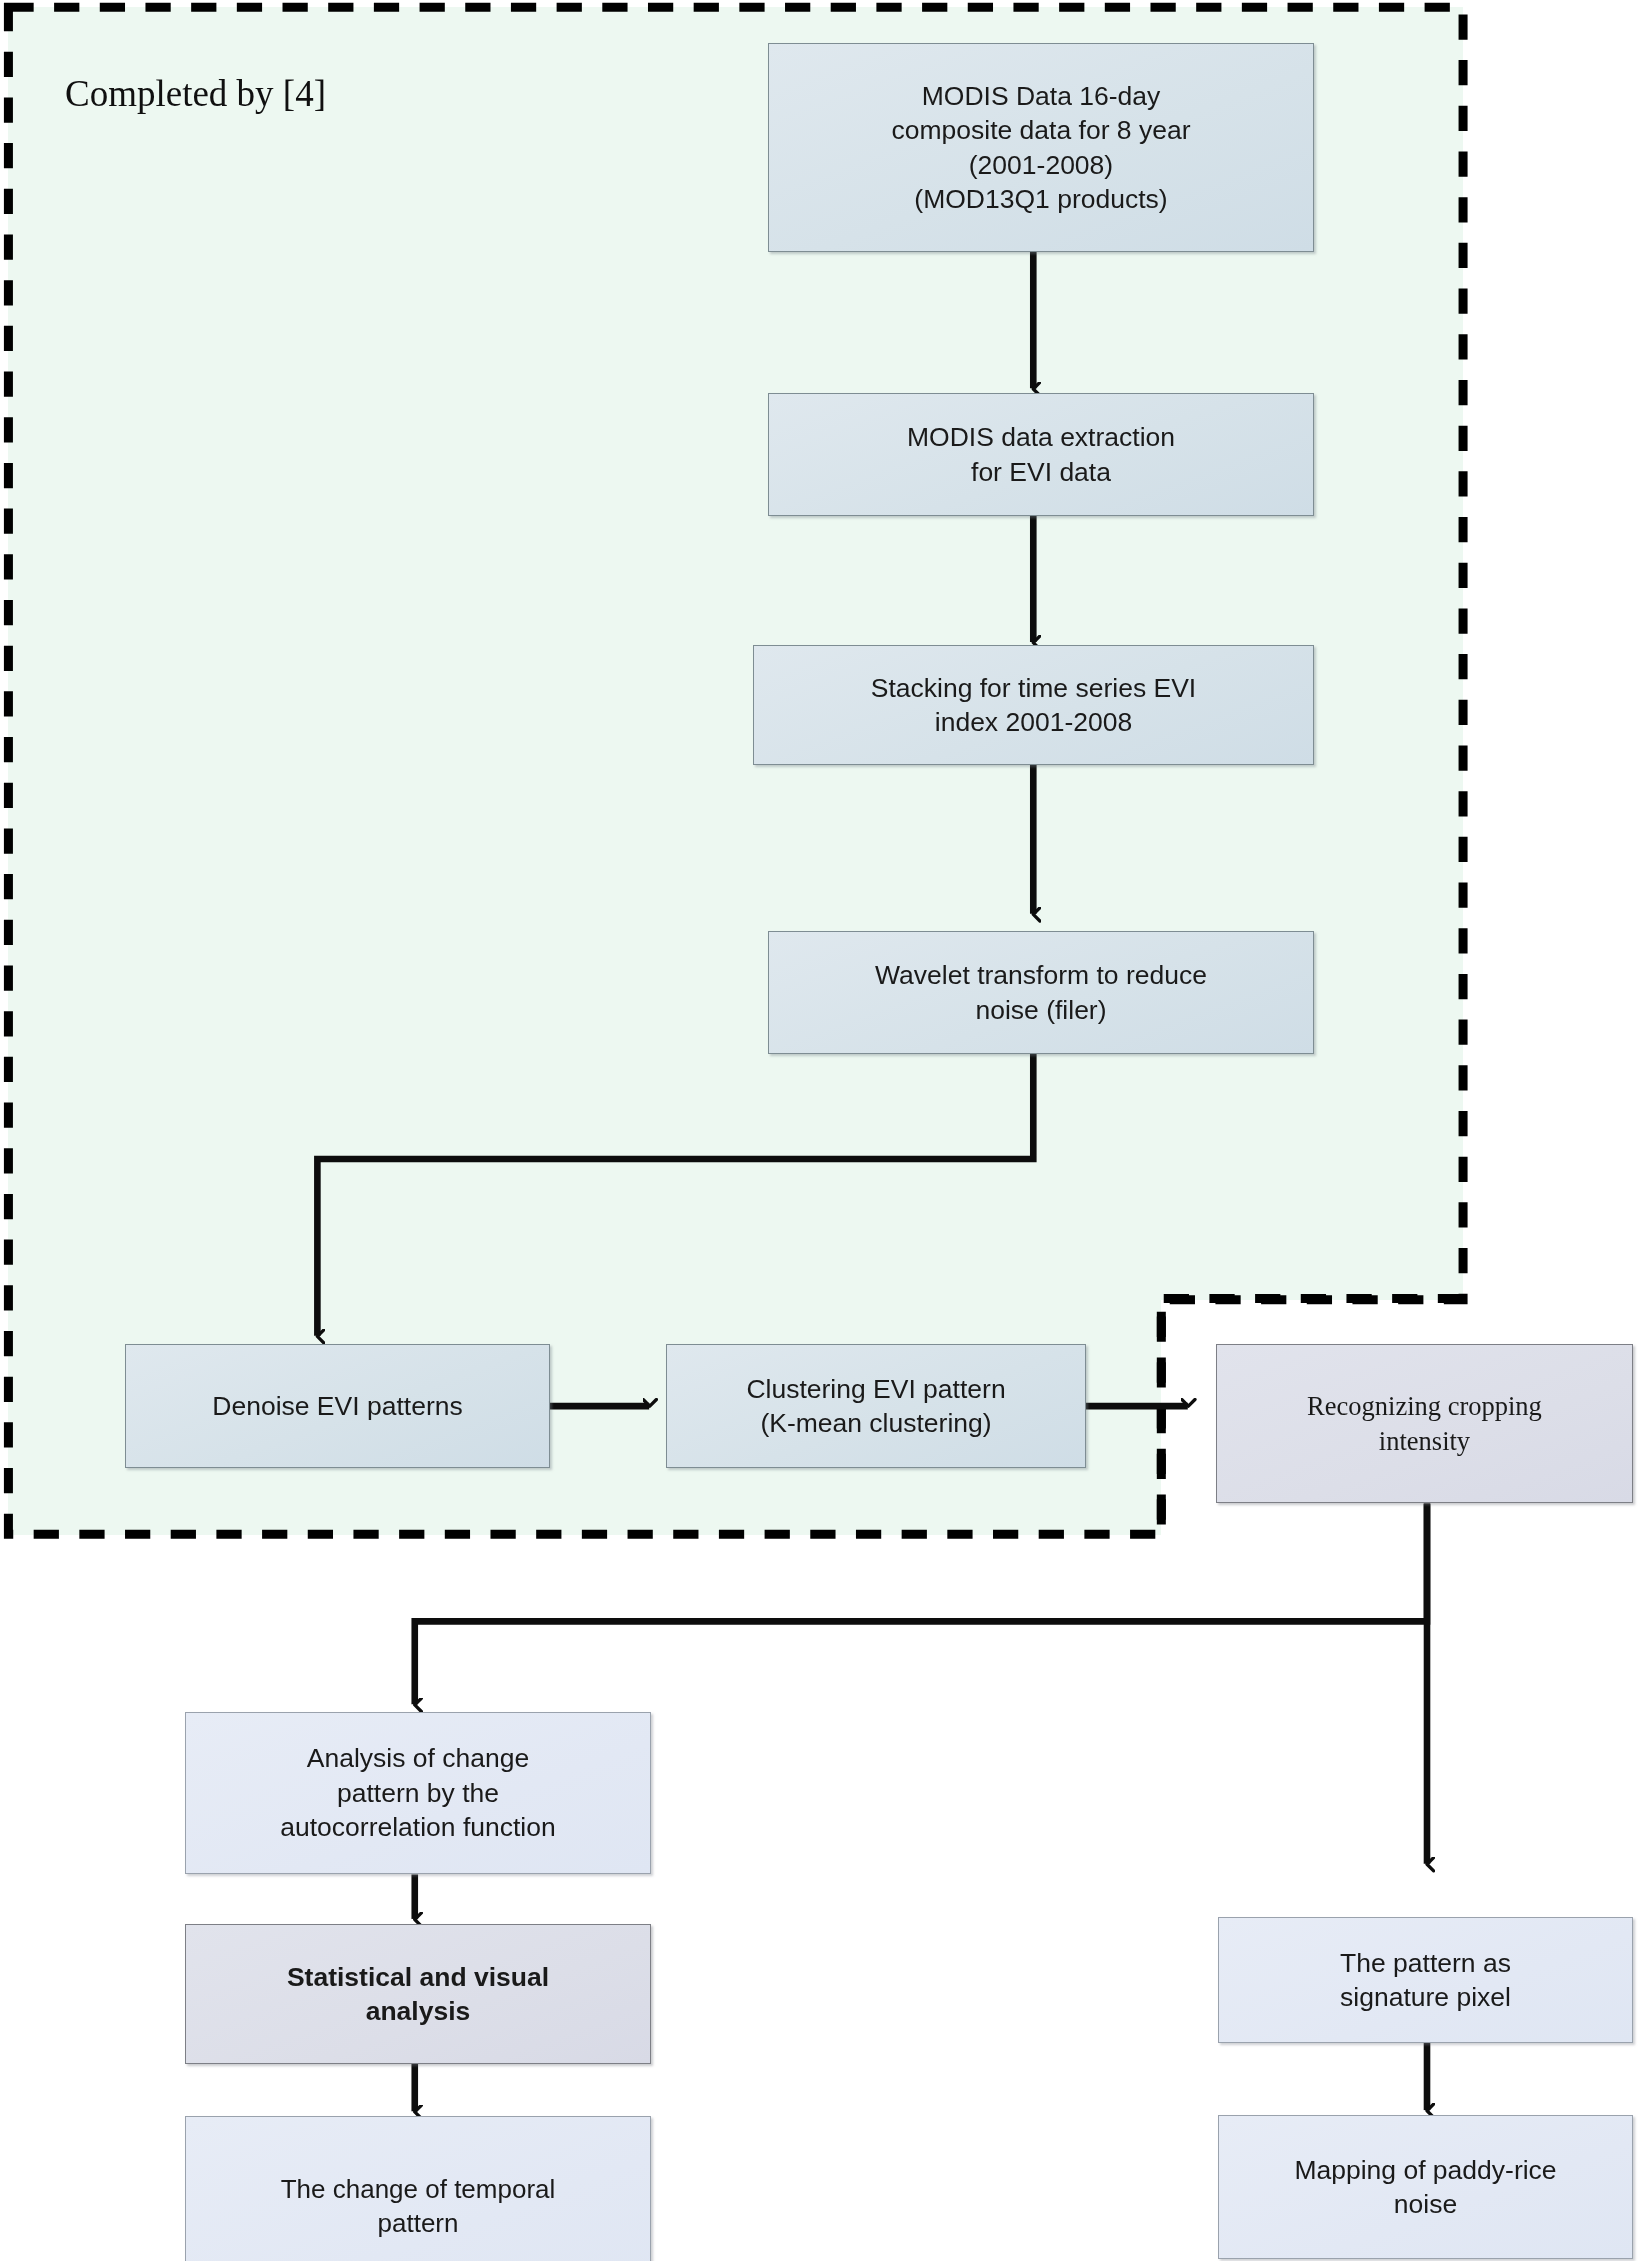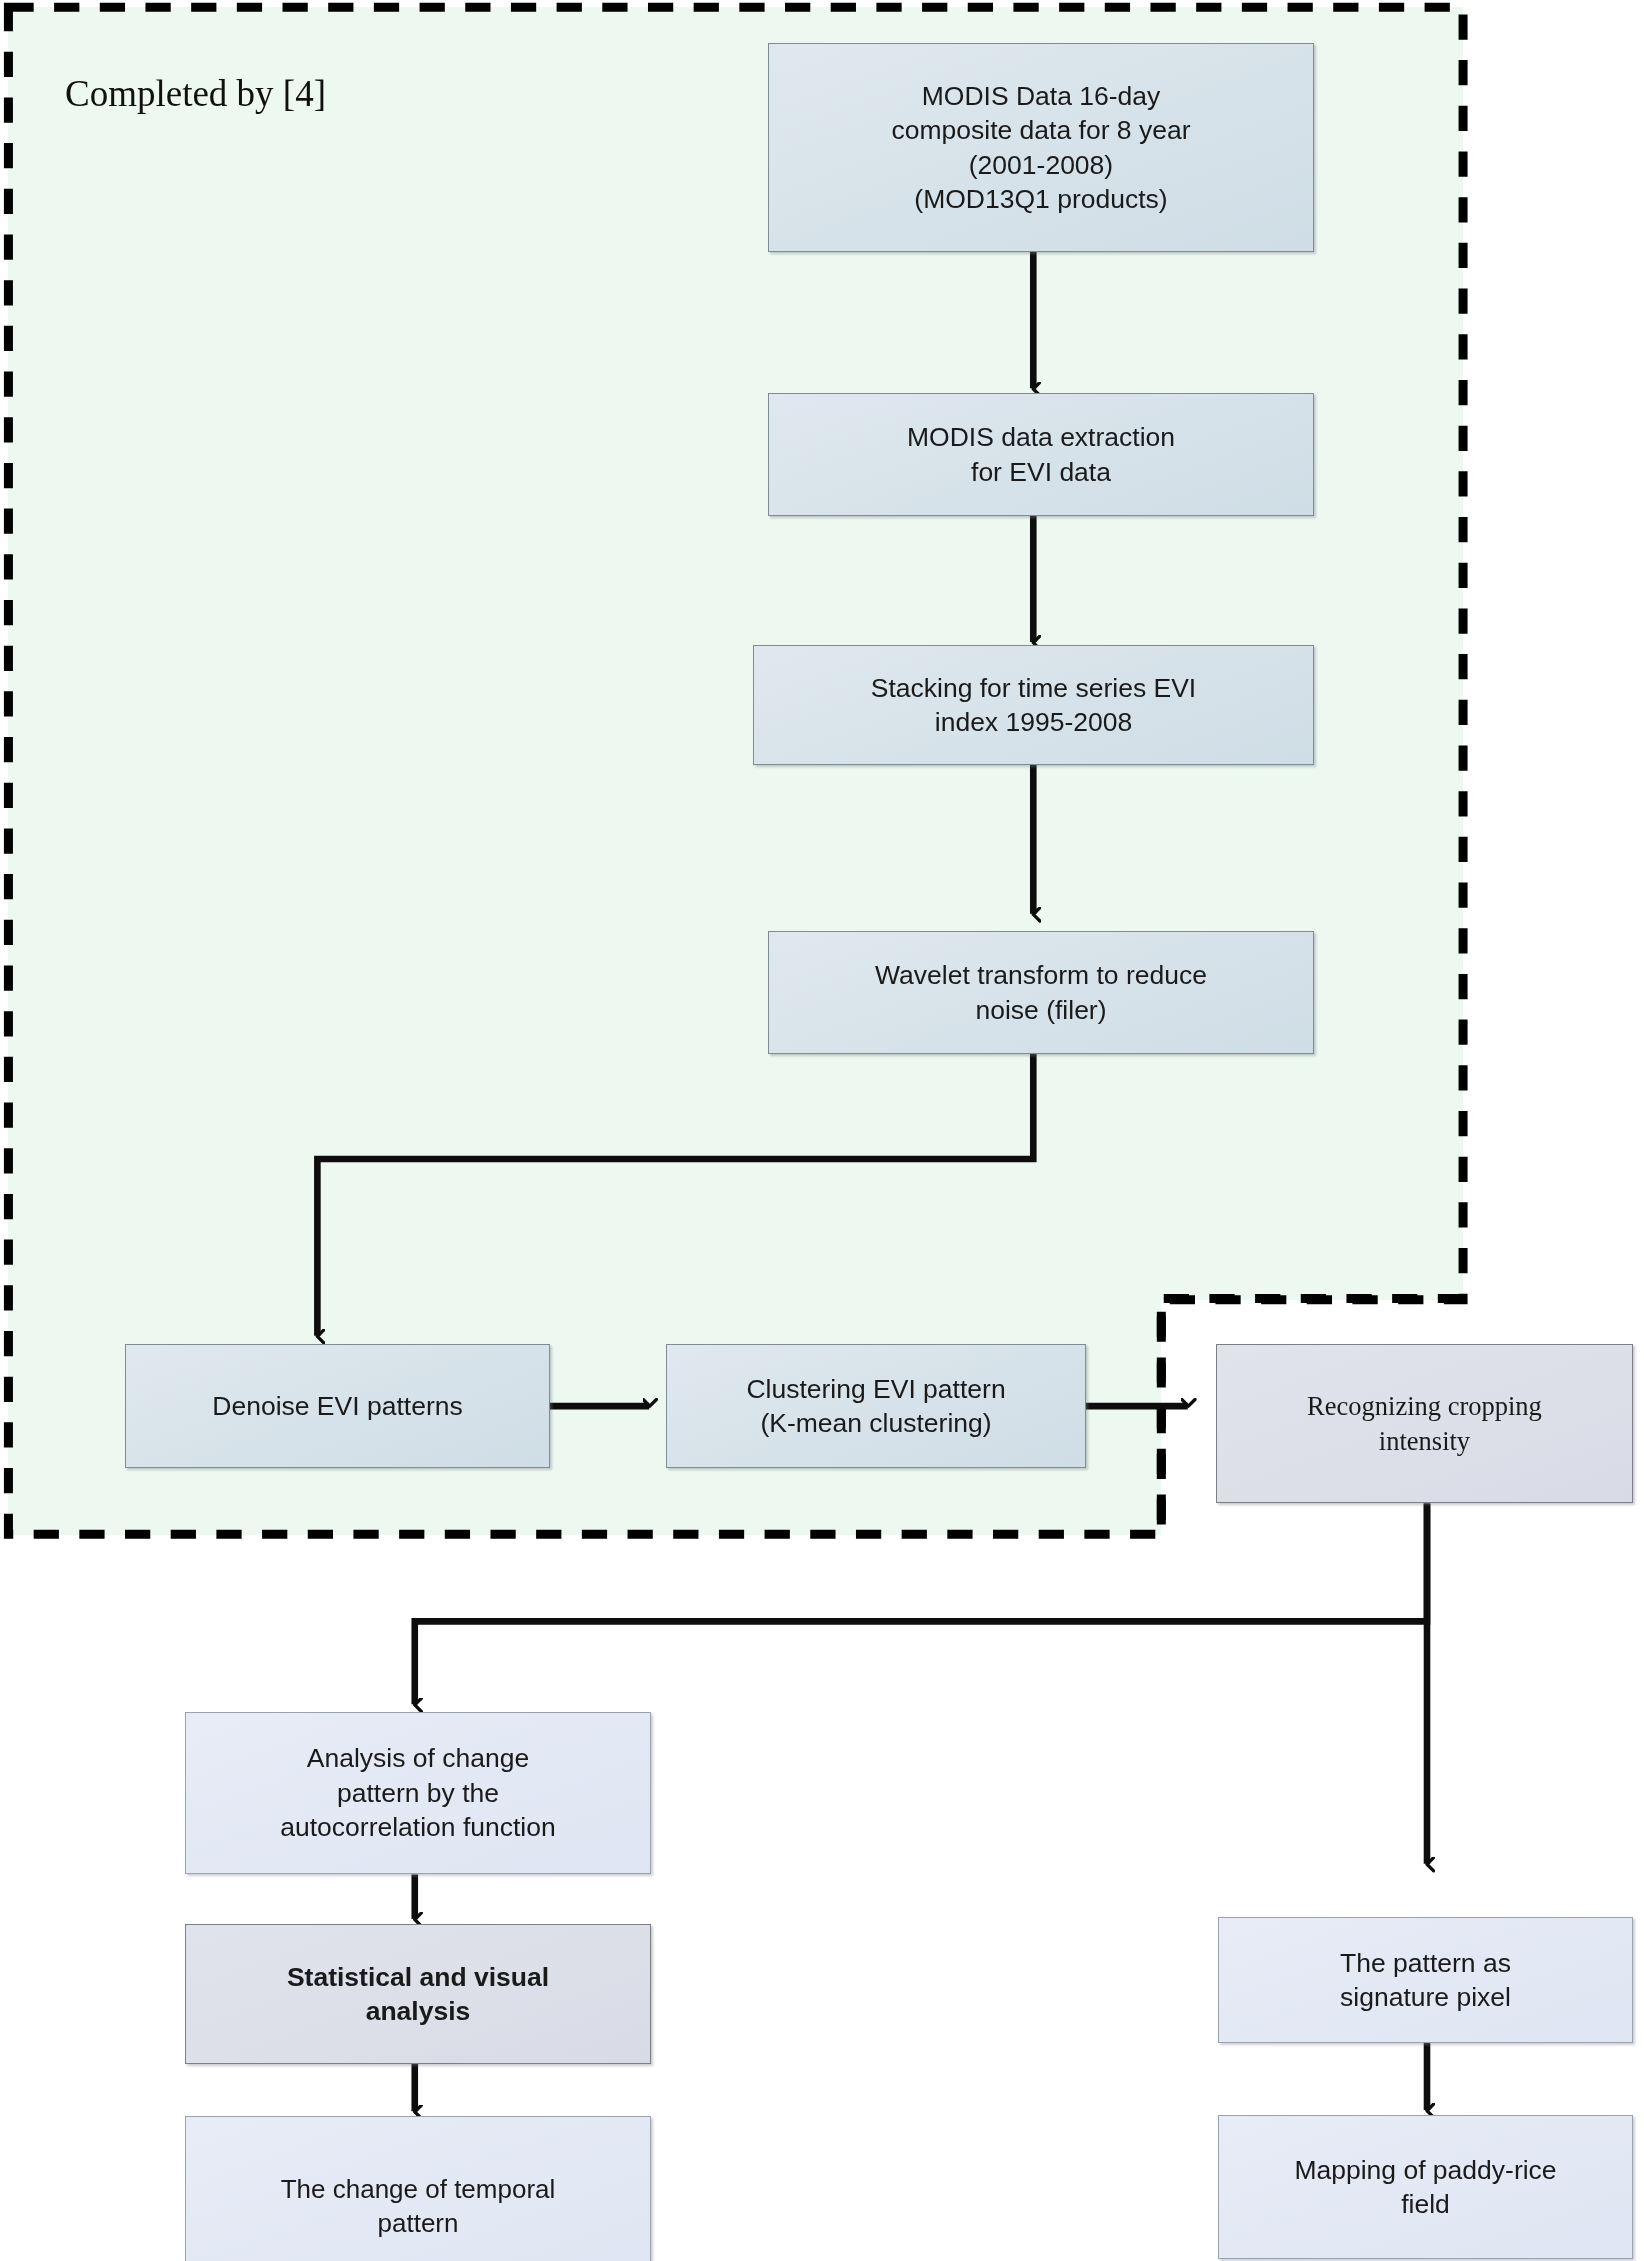--- a/index.html
+++ b/index.html
@@ -107,21 +107,21 @@
 
   <div class="node node-blue" style="left:768px; top:43px; width:546px; height:209px; font-size:26.5px;">MODIS Data 16-day
 composite data for 8 year
 (2001-2008)
 (MOD13Q1 products)</div>
 
   <div class="node node-blue" style="left:768px; top:393px; width:546px; height:123px; font-size:26.5px;">MODIS data extraction
 for EVI data</div>
 
   <div class="node node-blue" style="left:753px; top:645px; width:561px; height:120px; font-size:26.5px;">Stacking for time series EVI
-index 1995-2008</div>
+index 2001-2008</div>
 
   <div class="node node-blue" style="left:768px; top:931px; width:546px; height:123px; font-size:26.5px;">Wavelet transform to reduce
 noise (filer)</div>
 
   <div class="node node-blue" style="left:125px; top:1344px; width:425px; height:124px; font-size:26.5px;">Denoise EVI patterns</div>
 
   <div class="node node-blue" style="left:666px; top:1344px; width:420px; height:124px; font-size:26.5px;">Clustering EVI pattern
 (K-mean clustering)</div>
 
   <div class="node node-lav" style="left:1216px; top:1344px; width:417px; height:159px; font-size:26.5px;font-family:Liberation Serif, serif;">Recognizing cropping
@@ -134,16 +134,16 @@
   <div class="node node-lav" style="left:185px; top:1924px; width:466px; height:140px; font-size:26.5px; font-weight:bold;">Statistical and visual
 analysis</div>
 
   <div class="node node-pale" style="left:185px; top:2116px; width:466px; height:181px; font-size:26px;">The change of temporal
 pattern</div>
 
   <div class="node node-pale" style="left:1218px; top:1917px; width:415px; height:126px; font-size:26.5px;">The pattern as
 signature pixel</div>
 
   <div class="node node-pale" style="left:1218px; top:2115px; width:415px; height:144px; font-size:26.5px;">Mapping of paddy-rice
-field</div>
+noise</div>
 
 </div>
 
 
 </body></html>

